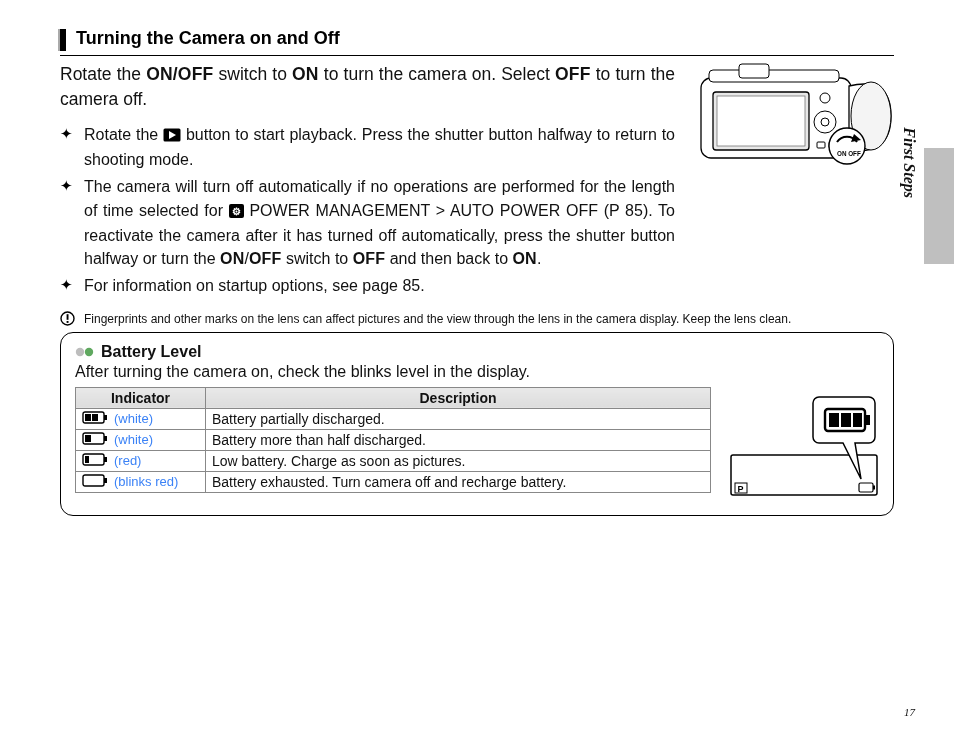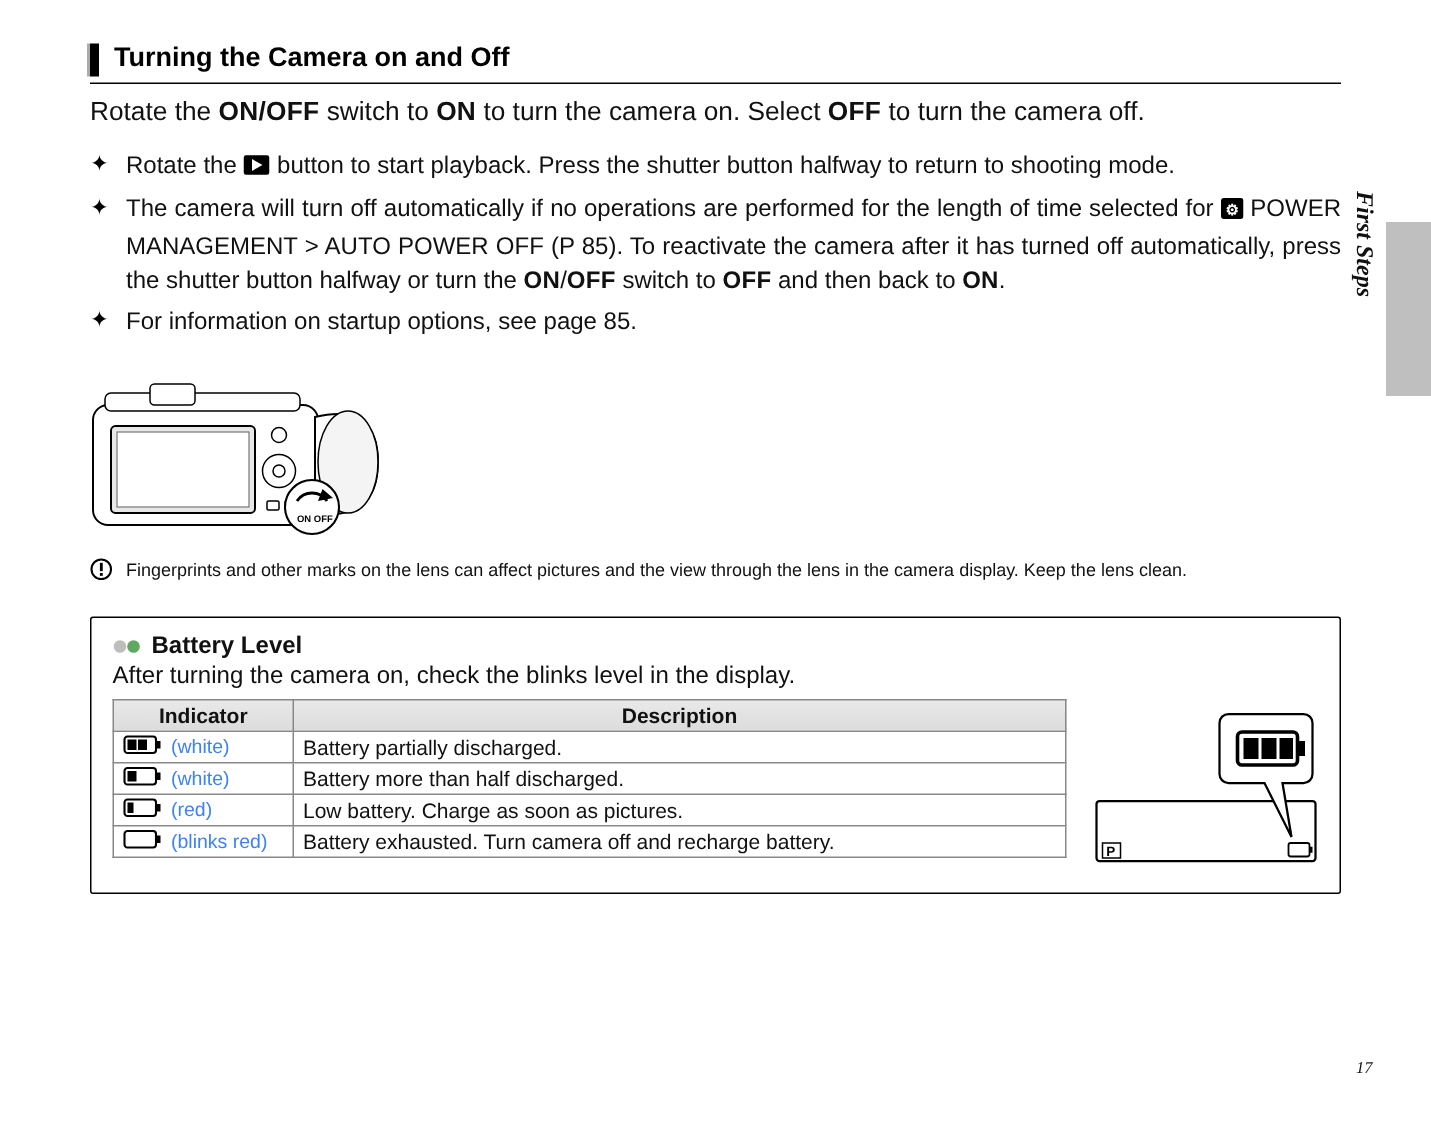--- a/index.html
+++ b/index.html
@@ -12,42 +12,41 @@
     height: 748px;
     padding: 28px 60px 30px 60px;
   }
 
   .heading-row { display: flex; align-items: flex-end; gap: 10px; margin-bottom: 6px; }
   .heading-bullet { width: 6px; height: 22px; background: #000; position: relative; }
   .heading-bullet::after { content:""; position:absolute; left:-2px; top:0; width:2px; height:22px; background:#aaa; }
   .heading { font-size: 18px; font-weight: 700; color:#000; padding-bottom:2px; }
   .heading-underline { border-bottom: 1.5px solid #000; height: 0; margin-top: -2px; }
 
-  .intro-wrap { display: flex; gap: 24px; margin-top: 6px; flex-direction: column; }
+  .intro-wrap { display: flex; gap: 24px; margin-top: 6px; }
   .intro-text { flex: 1; text-align: justify; font-size: 17.5px; line-height: 1.4; }
   .intro-text .cond { font-family: "Arial Narrow", Arial, sans-serif; font-weight: 800; letter-spacing: 0.2px; }
 
   .camera-illustration { width: 195px; height: 108px; border-radius: 8px; }
 
   .bullets { margin-top: 12px; }
   .bullet { display: flex; gap: 8px; font-size: 16px; line-height: 1.45; text-align: justify; margin-bottom: 4px; }
   .bullet .sym { flex: 0 0 16px; font-size: 15px; color:#000; }
   .bullet .txt { flex: 1; }
   .bullet .cond { font-family: "Arial Narrow", Arial, sans-serif; font-weight: 800; }
   .bullet .menu { font-weight: 400; }
   .icon-inline { display:inline-block; vertical-align: -2px; }
 
   .caution { display: flex; gap: 8px; font-size: 12px; line-height: 1.45; text-align: justify; margin-top: 10px; }
   .caution .sym { flex: 0 0 16px; }
   .caution .txt { flex: 1; }
 
   .note-box {
-    margin-top: 18px;
     border: 1.3px solid #000;
-    border-radius: 2px;
+    border-radius: 13px;
     padding: 10px 14px 12px 14px;
     position: relative;
   }
   .note-title-row { display: flex; align-items: center; gap: 6px; margin-bottom: 2px; }
   .note-dots svg { display:block; }
   .note-title { font-weight: 800; font-size: 16px; font-family: "Arial Narrow", Arial, sans-serif; }
   .note-sub { font-size: 16px; margin-bottom: 6px; }
 
   .note-flex { display: flex; gap: 18px; align-items: flex-start; }
   .note-table-wrap { flex: 1; }
@@ -199,21 +198,21 @@
       </span>
       <span class="note-title">Battery Level</span>
     </div>
     <div class="note-sub">After turning the camera on, check the blinks level in the display.</div>
 
     <div class="note-flex">
       <div class="note-table-wrap">
         <table class="bat">
           <thead>
             <tr>
-              <th style="width:120px">Indicator</th>
+              <th style="width:130px">Indicator</th>
               <th>Description</th>
             </tr>
           </thead>
           <tbody id="bat-body">
               <tr>
                 <td>
                   <span class="ind-cell">
                     <span><svg class="bat-icon" width="26" height="13">
                         <rect x="1" y="1" width="21" height="11" rx="2" fill="#fff" stroke="#000" stroke-width="1.4"></rect>
                         <rect x="22" y="4" width="3" height="5" fill="#000"></rect>

